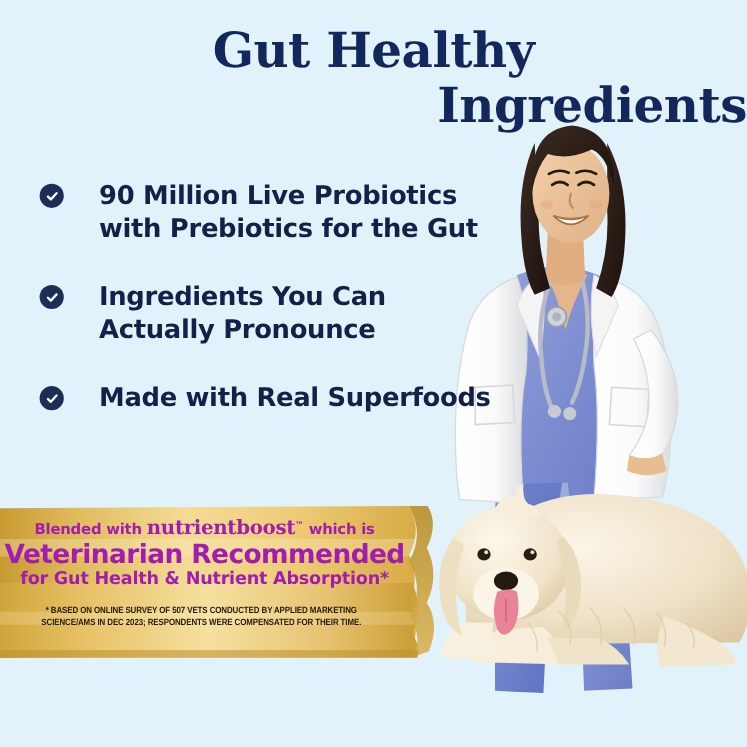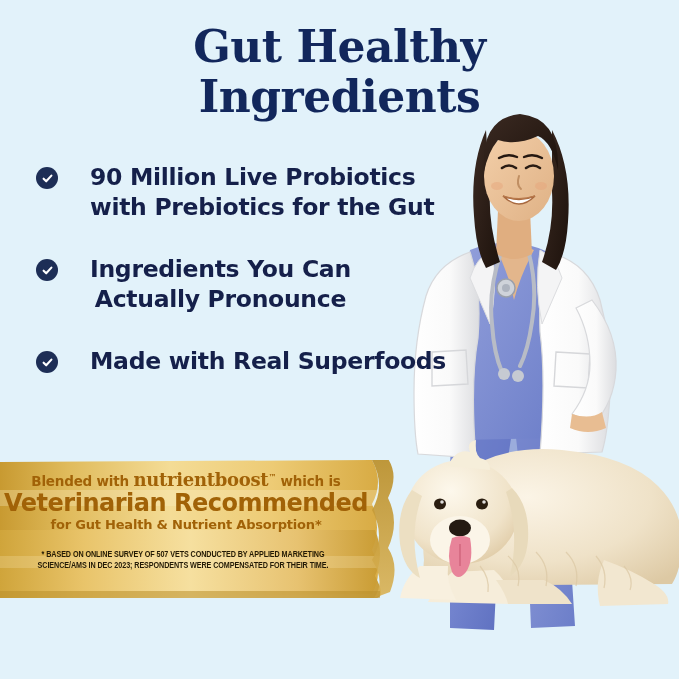--- a/index.html
+++ b/index.html
@@ -16,73 +16,73 @@
     position:absolute;left:0;top:22px;width:679px;
     text-align:center;
     font-family:"DejaVu Serif", serif;
     font-weight:700;
     font-size:44px;
     line-height:50px;
     letter-spacing:-0.5px;
     color:#12275c;
     z-index:6;
   }
-  .title .l2{display:block;}
+  .title .l2{display:block;text-align:right;}
 
   
   .bullets{position:absolute;left:36px;top:162px;width:420px;z-index:6;}
   .bullet{display:flex;align-items:flex-start;margin-bottom:32px;gap:19px;}
   .bullet:last-child{margin-bottom:0;}
   .chk{
     flex:0 0 auto;width:22px;height:22px;border-radius:50%;
     background:#1d2e56;margin-top:5px;margin-right:13px;
     display:flex;align-items:center;justify-content:center;
   }
   .chk svg{display:block;}
   .btext{
     font-family:"DejaVu Sans", sans-serif;
     font-weight:700;
     font-size:23.5px;
     line-height:30px;
     color:#15204a;
     letter-spacing:-0.3px;
   }
-  .btext .l2{display:block;text-align:center;}
+  .btext .l2{display:block;}
 
   
   .photo{position:absolute;left:0;top:0;width:679px;height:679px;z-index:3;}
 
   
   .ribbon{
     position:absolute;left:0;top:460px;width:404px;height:140px;z-index:7;
   }
   .ribbon-svg{position:absolute;left:0;top:0;}
   .ribbon-text{
     position:absolute;left:0;top:0;width:372px;
-    text-align:center;color:#a16207;
+    text-align:center;color:#a21caf;
     padding-top:9px;
   }
   .rb-line1{
     font-family:"DejaVu Sans", sans-serif;
     font-weight:700;font-size:13.5px;letter-spacing:-0.2px;
     line-height:18px;white-space:nowrap;
   }
   .rb-brand{
     font-family:"DejaVu Serif", serif;
     font-weight:700;font-size:18px;letter-spacing:-0.3px;
   }
   .rb-tm{font-size:8px;vertical-align:super;}
   .rb-line2{
     font-family:"DejaVu Sans", sans-serif;
     font-weight:700;font-size:24px;letter-spacing:-0.5px;
     line-height:26px;white-space:nowrap;
   }
   .rb-line3{
     font-family:"DejaVu Sans", sans-serif;
-    font-weight:700;font-size:13px;letter-spacing:-0.2px;
+    font-weight:700;font-size:16px;letter-spacing:-0.2px;
     line-height:18px;white-space:nowrap;
   }
   .rb-foot{
     position:absolute;left:0;top:89px;width:366px;
     text-align:center;color:#231a05;
     font-family:"Liberation Sans", sans-serif;
     font-weight:700;
     font-size:8.2px;line-height:11px;
     transform:scaleX(0.88);transform-origin:center top;
     letter-spacing:-0.1px;

